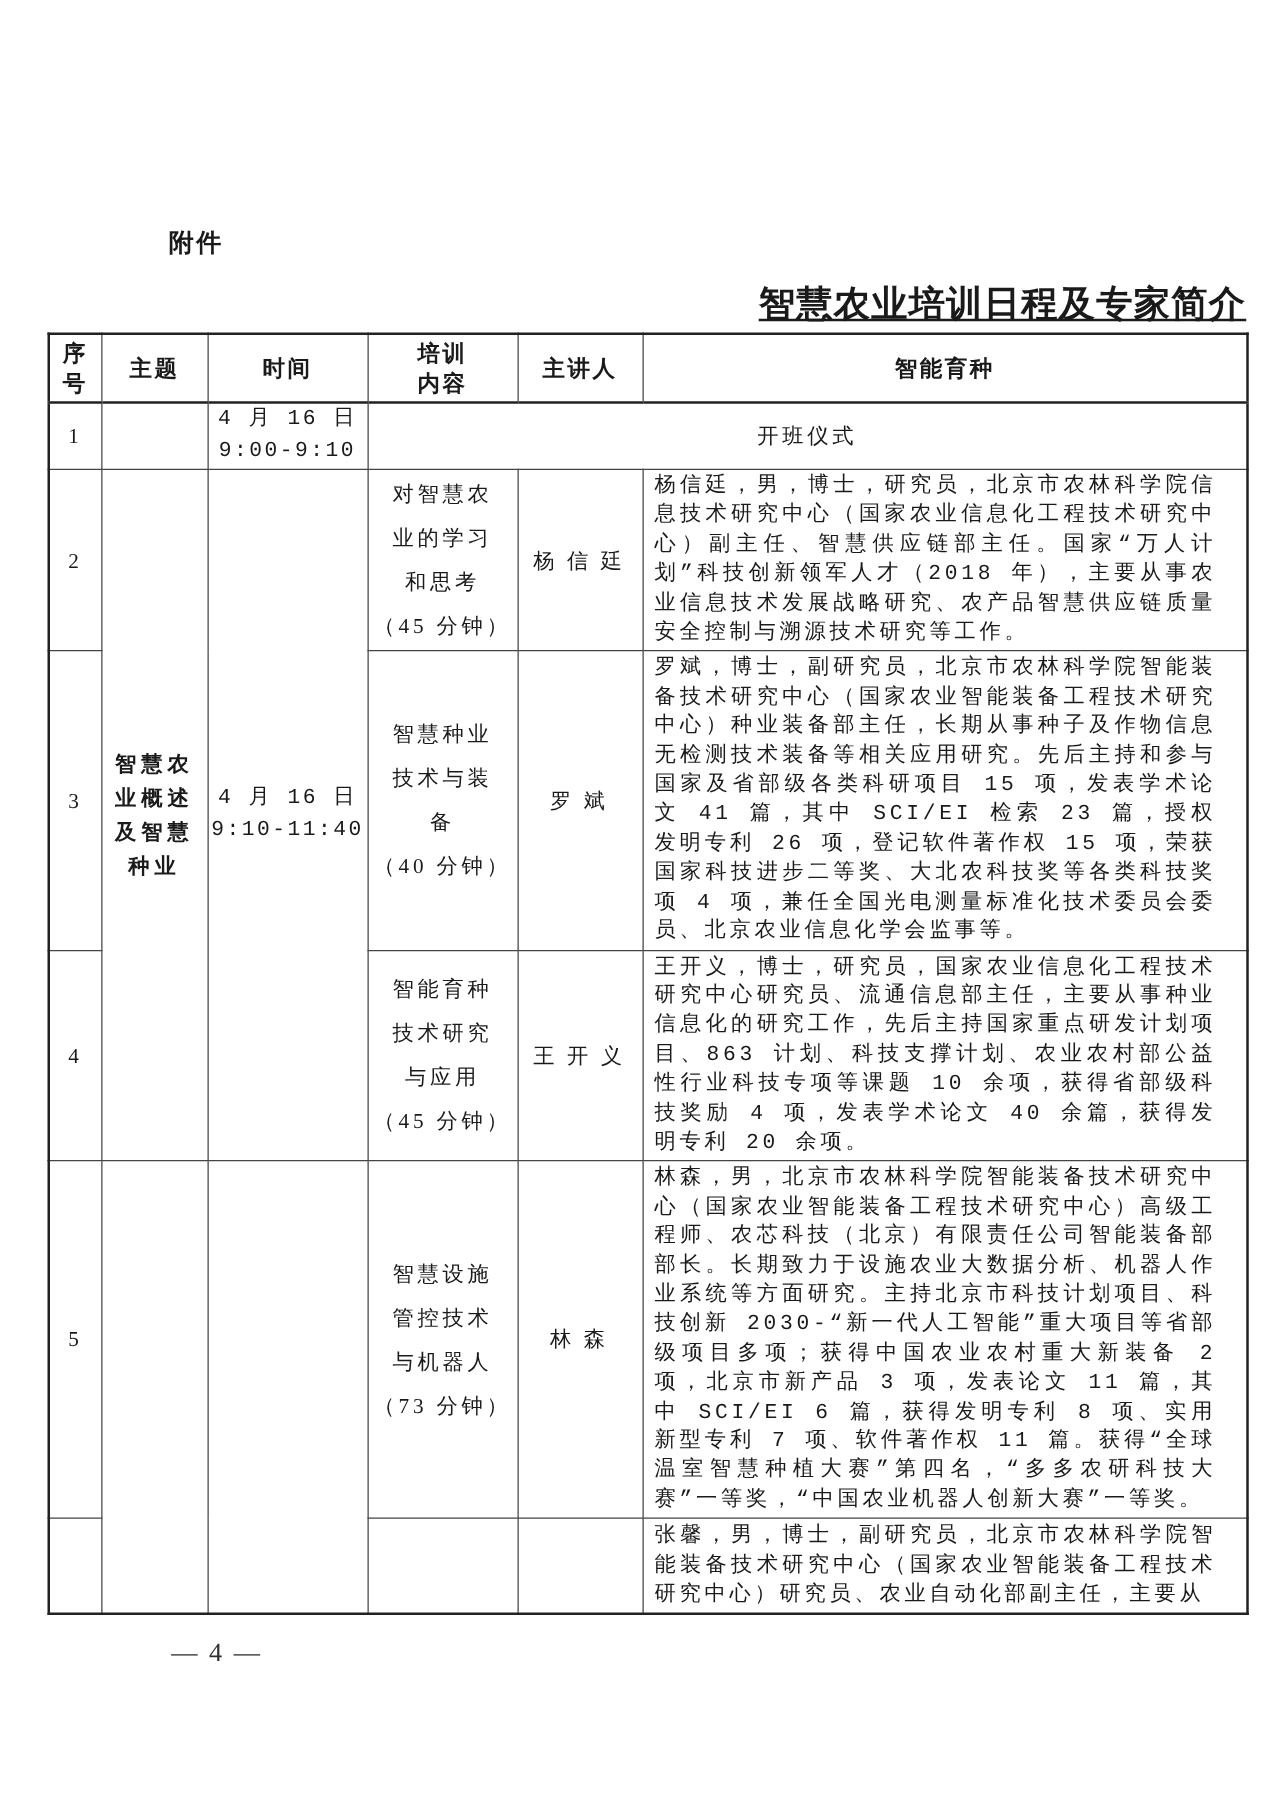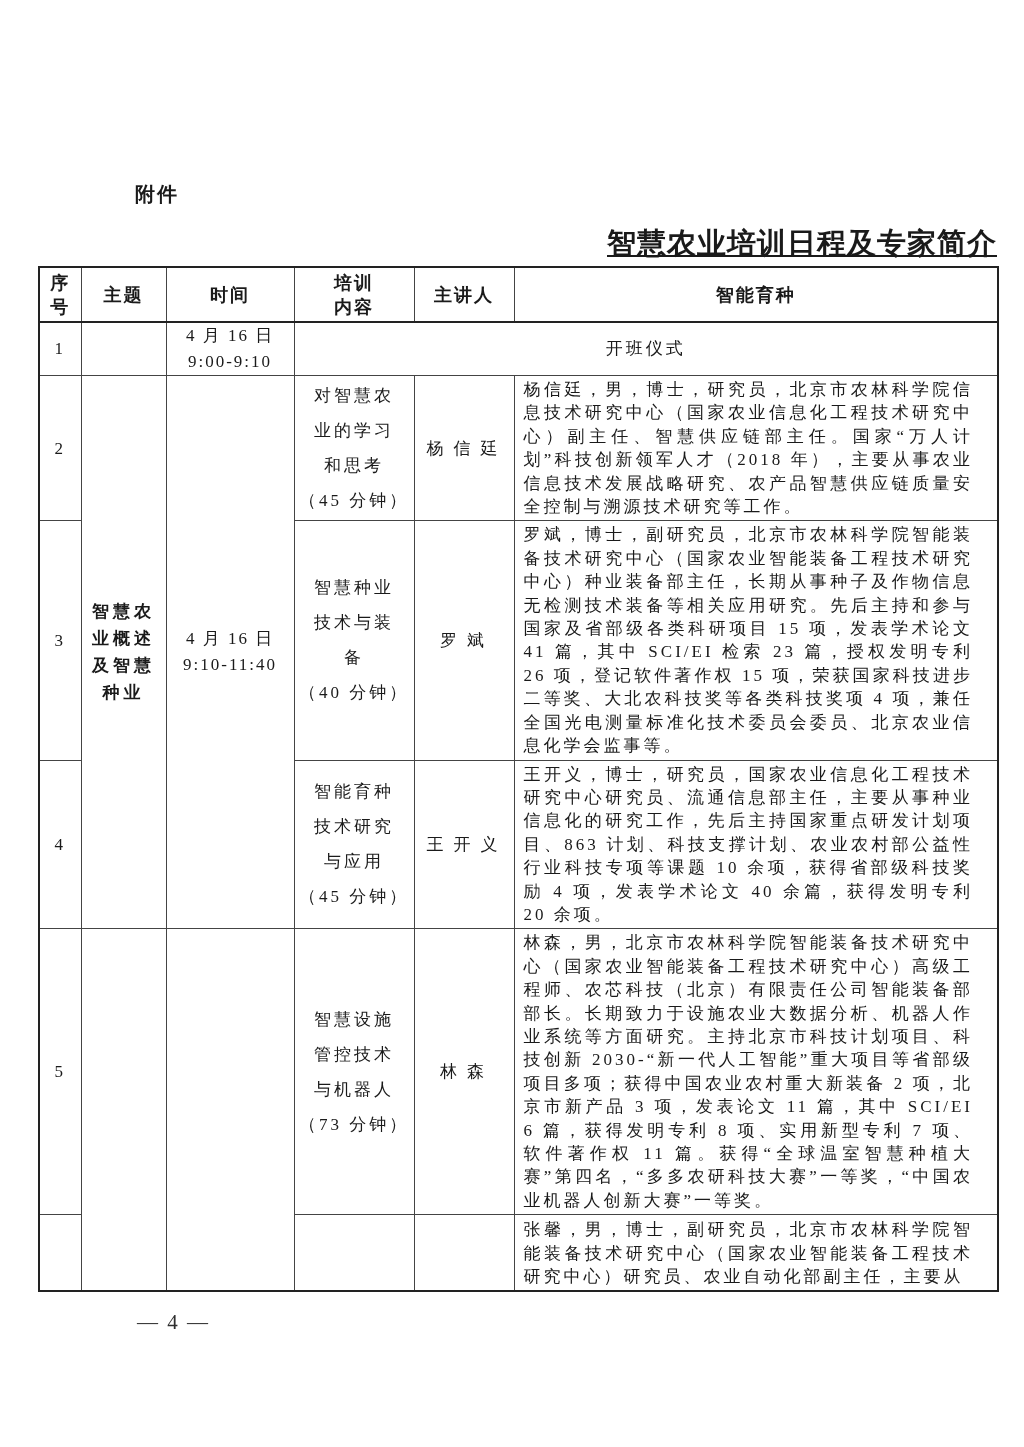--- a/index.html
+++ b/index.html
@@ -49,32 +49,33 @@
   tr.h-header{height:55px;}
   tr.h-r1{height:47px;}
   tr.h-r2{height:141px;}
   tr.h-r3{height:239px;}
   tr.h-r4{height:162px;}
   tr.h-r5{height:280px;}
   tr.h-r6{height:73px;margin-left:40px;}
   td.bio{
     text-align:justify;
     padding:2px 24px 2px 9px;
+    font-family:Liberation Mono, monospace;
   }
   td.bio-partial{
     vertical-align:top;
     padding-top:3px;
   }
   td.topic-cell{
     font-family:Liberation Serif, serif;
     font-weight:bold;
     letter-spacing:4px;
     line-height:27px;
   }
-  td.time-cell{line-height:26px;letter-spacing:2px;}
+  td.time-cell{line-height:26px;letter-spacing:2px;font-family:Liberation Mono, monospace;}
   td.content-cell{line-height:35px;}
   td.speaker-cell{letter-spacing:10px;padding-left:8px;}
   .page-number{
     position:absolute;left:137px;top:1310px;
     font-size:21px;color:#2f2f2f;letter-spacing:2px;
   }
 </style>
 </head>
 <body>
 

